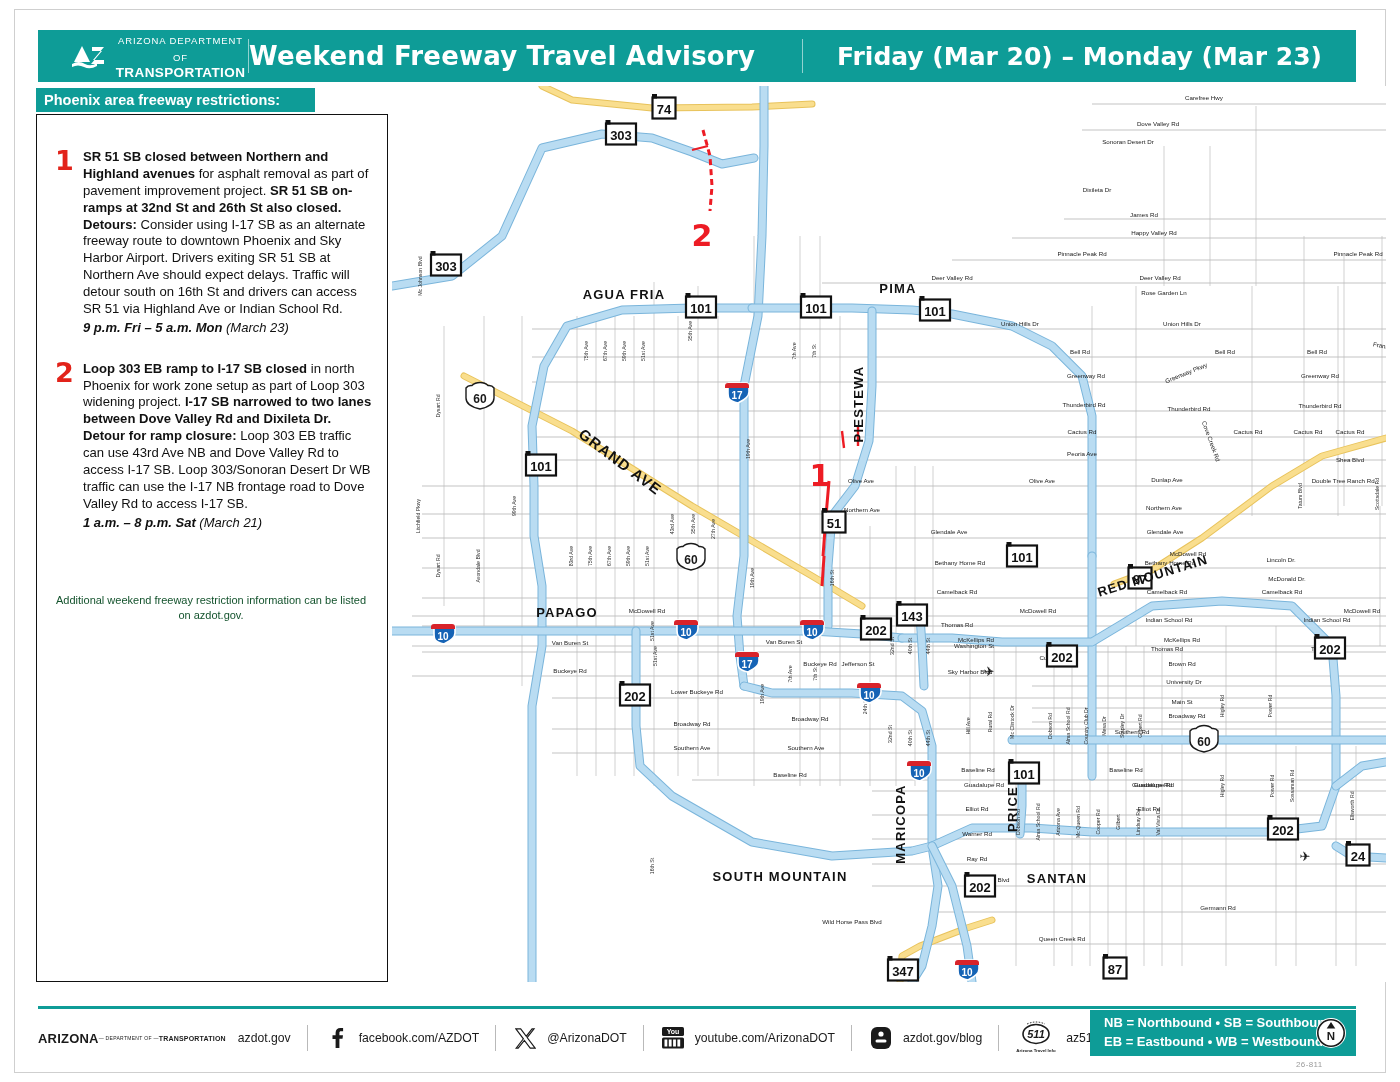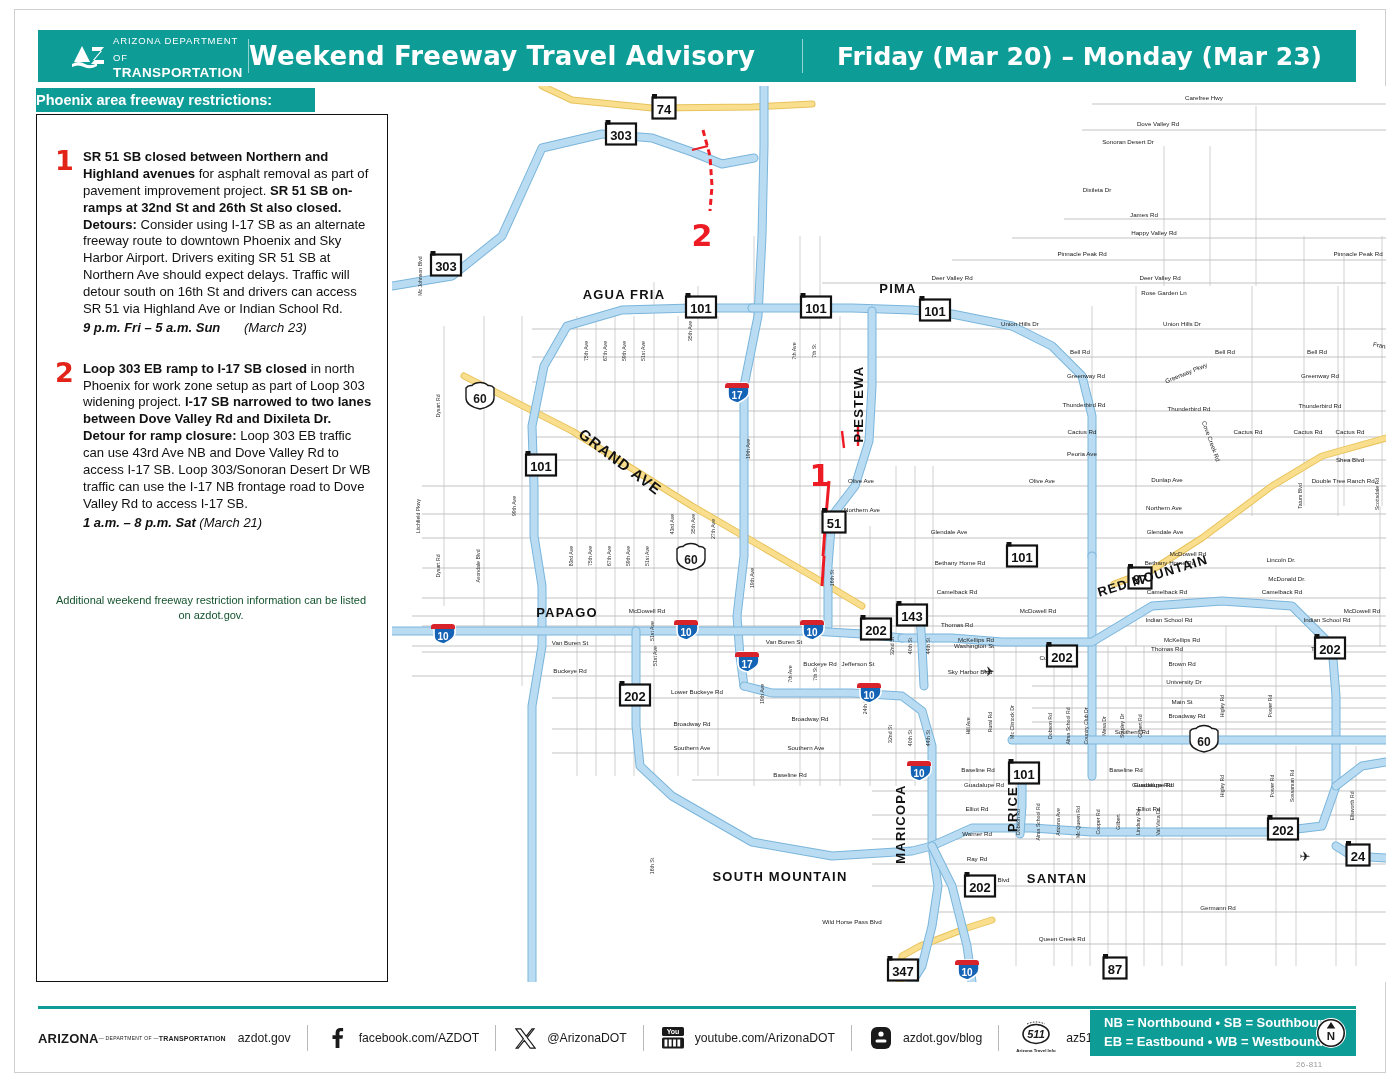--- a/index.html
+++ b/index.html
@@ -4,32 +4,32 @@
 <style>
   html,body{margin:0;padding:0;background:#ffffff;}
   body{width:1400px;height:1082px;font-family:"Liberation Sans",sans-serif;position:relative;overflow:hidden;}
 
   
   #page{position:absolute;left:0;top:0;width:1400px;height:1082px;background:#fff;}
   #frame{position:absolute;left:14px;top:9px;width:1372px;height:1064px;border:1px solid #cfcfcf;box-sizing:border-box;}
 
   
   #header{position:absolute;left:38px;top:30px;width:1318px;height:52px;background:#0e9c97;display:flex;align-items:center;}
-  .hd-logo{display:flex;align-items:center;padding-left:34px;width:210px;box-sizing:border-box;}
+  .hd-logo{display:flex;align-items:center;padding-left:34px;width:210px;box-sizing:border-box;text-align:center;}
   .az-mark{width:34px;height:26px;position:relative;margin-right:7px;flex:none;}
   .hd-logo-text{color:#fff;line-height:1.05;}
   .hd-l1{font-size:9.5px;letter-spacing:.9px;font-weight:400;}
   .hd-l2{font-size:13.5px;letter-spacing:.4px;font-weight:bold;}
   .hd-div{width:1px;height:34px;background:rgba(255,255,255,.55);}
   .hd-title{flex:1;text-align:left;color:#fff;font-size:26px;font-weight:bold;letter-spacing:.2px;font-family:"DejaVu Sans",sans-serif;}
   .hd-dates{flex:1;text-align:center;color:#fff;font-size:25px;font-weight:bold;font-family:"DejaVu Sans",sans-serif;}
 
   
   #side-title{position:absolute;left:36px;top:88px;width:279px;height:24px;background:#0e9c97;color:#fff;
-      font-size:14.5px;font-weight:bold;display:flex;align-items:center;box-sizing:border-box;}
+      font-size:14.5px;font-weight:bold;display:flex;align-items:center;padding-left:8px;box-sizing:border-box;}
   #sidebar{position:absolute;left:36px;top:114px;width:352px;height:868px;border:1.4px solid #111;
       background:#fff;box-sizing:border-box;padding:10px 14px 10px 12px;}
   .note{text-align:center;font-size:13.2px;line-height:1.35;color:#111;margin:6px 10px 0 10px;}
   .note b{color:#e2231a;}
   .item{position:relative;margin-top:24px;padding-left:34px;}
   .item-num{position:absolute;left:6px;top:-4px;color:#e2231a;font-size:27px;font-weight:bold;font-family:"DejaVu Sans",sans-serif;}
   .item-body{font-size:13.1px;line-height:1.29;color:#111;text-align:left;}
   .item-body b{font-weight:bold;}
   .times{font-style:italic;font-weight:bold;font-size:13px;display:block;margin-top:2px;}
   .times span{font-weight:normal;}
@@ -83,21 +83,21 @@
   </div>
 
   <div id="side-title">Phoenix area freeway restrictions:</div>
   <div id="sidebar">
 
 
     <div class="item">
       <span class="item-num">1</span>
       <div class="item-body">
         <b>SR 51 SB closed between Northern and Highland avenues</b><span> for asphalt removal as part of pavement improvement project. </span><b>SR 51 SB on-ramps at 32nd St and 26th St also closed. Detours:</b><span> Consider using I-17 SB as an alternate freeway route to downtown Phoenix and Sky Harbor Airport. Drivers exiting SR 51 SB at Northern Ave should expect delays. Traffic will detour south on 16th St and drivers can access SR 51 via Highland Ave or Indian School Rd.</span>
-        <span class="times"><span style="font-weight:bold;font-style:italic;">9 p.m. Fri – 5 a.m. Sun</span><span style="font-style:italic;font-weight:normal;margin-left:20px;"> (March 23)</span></span>
+        <span class="times"><span style="font-weight:bold;font-style:italic;">9 p.m. Fri – 5 a.m. Mon</span><span style="font-style:italic;font-weight:normal;"> (March 23)</span></span>
       </div>
     </div>
 
     <div class="item">
       <span class="item-num">2</span>
       <div class="item-body">
         <b>Loop 303 EB ramp to I-17 SB closed</b><span> in north Phoenix for work zone setup as part of Loop 303 widening project. </span><b>I-17 SB narrowed to two lanes between Dove Valley Rd and Dixileta Dr. Detour for ramp closure:</b><span> Loop 303 EB traffic can use 43rd Ave NB and Dove Valley Rd to access I-17 SB. Loop 303/Sonoran Desert Dr WB traffic can use the I-17 NB frontage road to Dove Valley Rd to access I-17 SB.</span>
         <span class="times"><span style="font-weight:bold;font-style:italic;">1 a.m. – 8 p.m. Sat</span><span style="font-style:italic;font-weight:normal;"> (March 21)</span></span>
       </div>
     </div>

